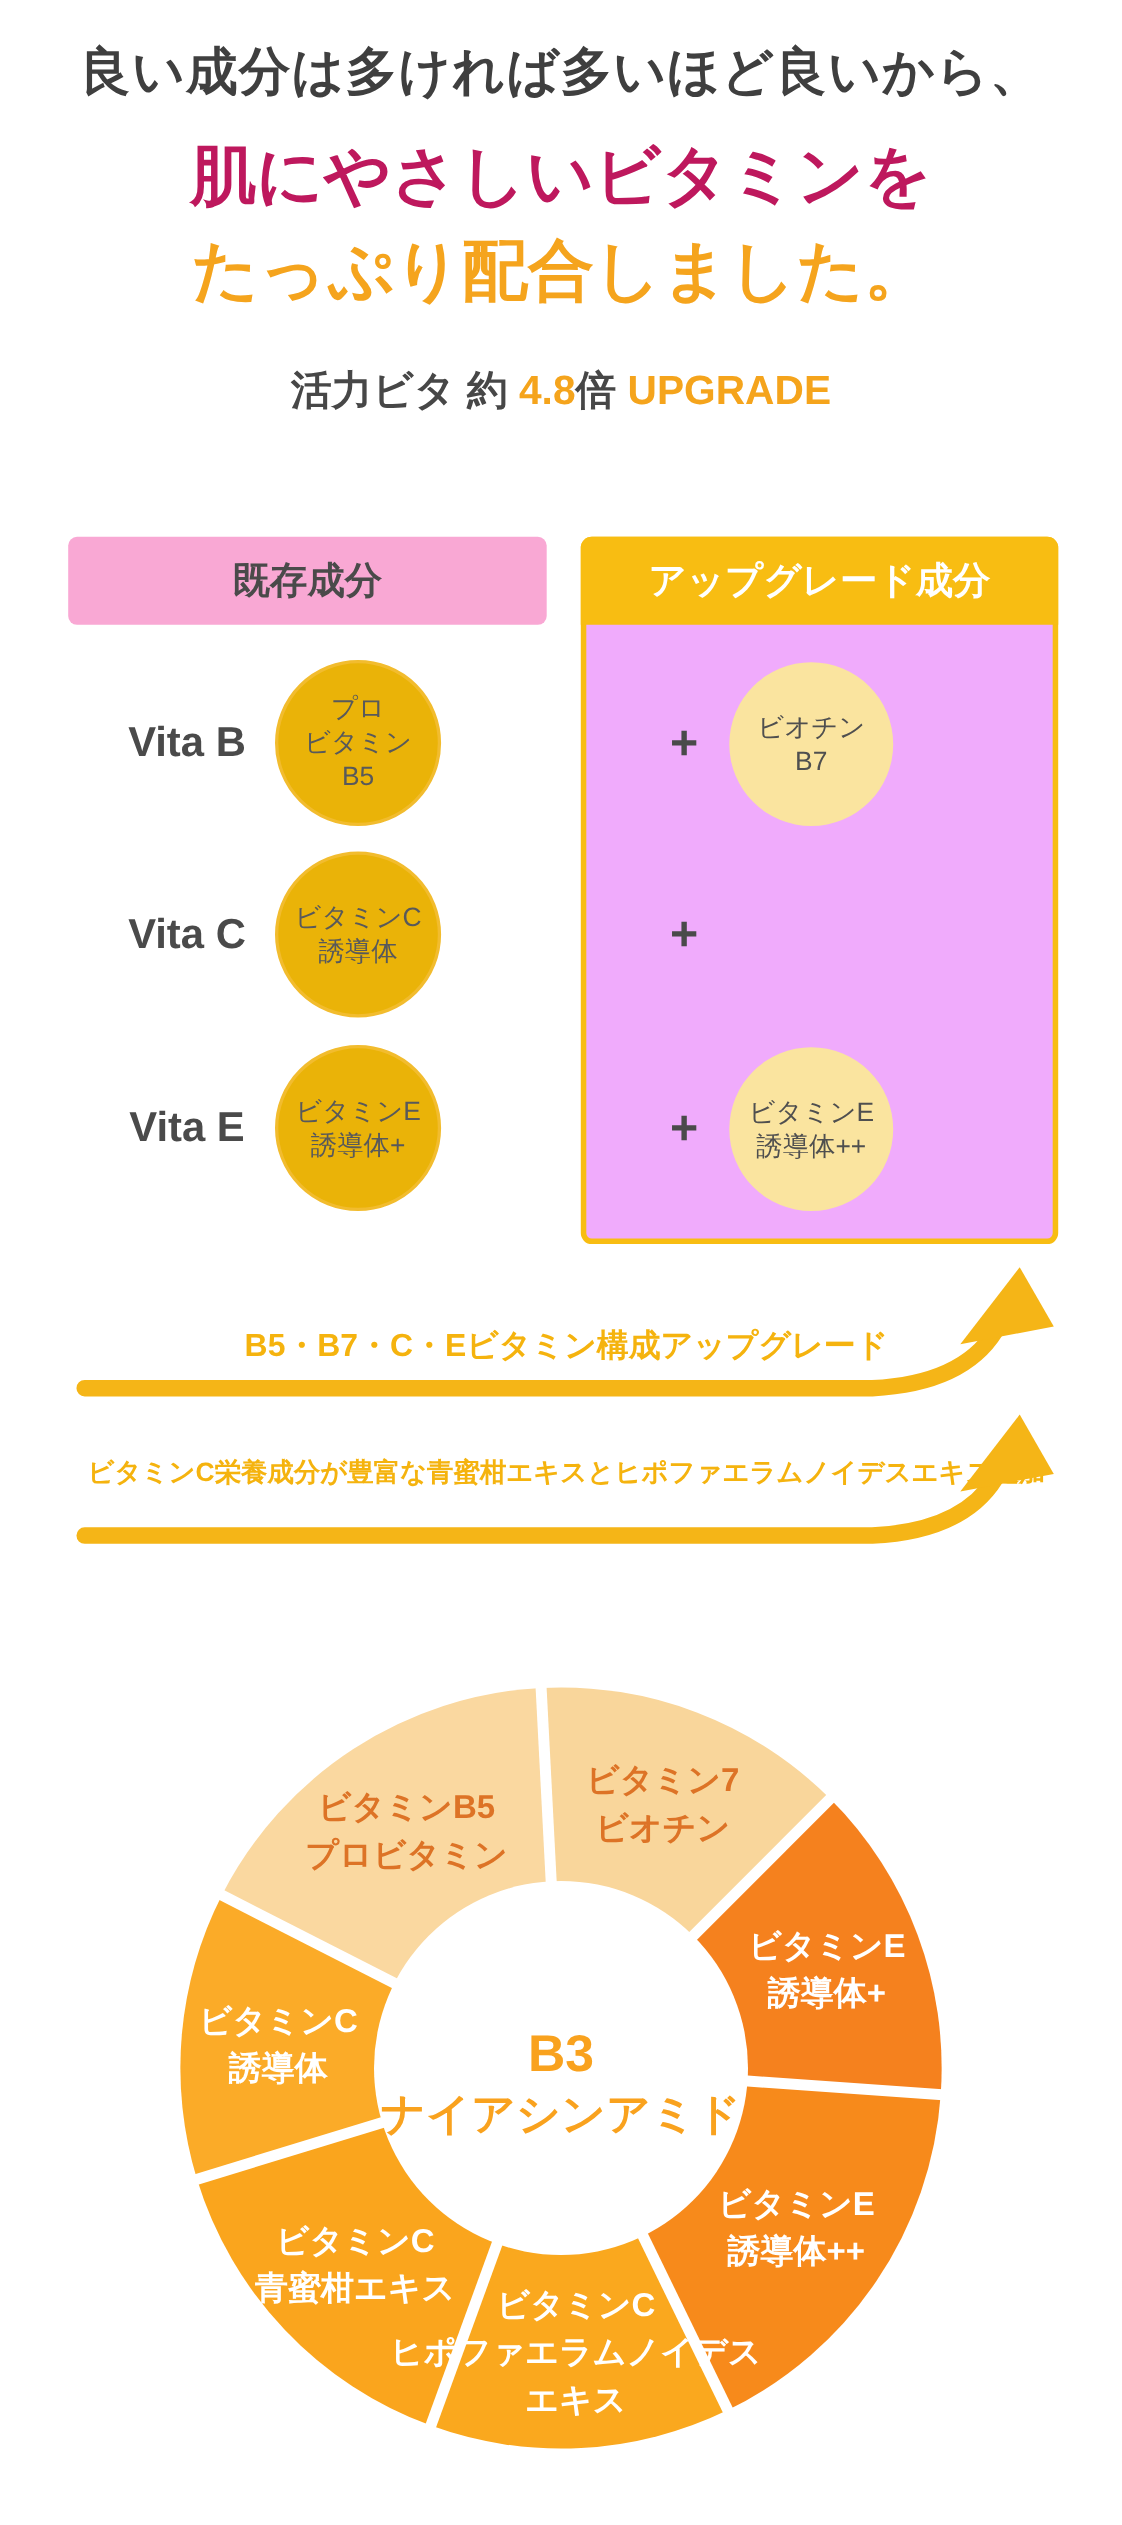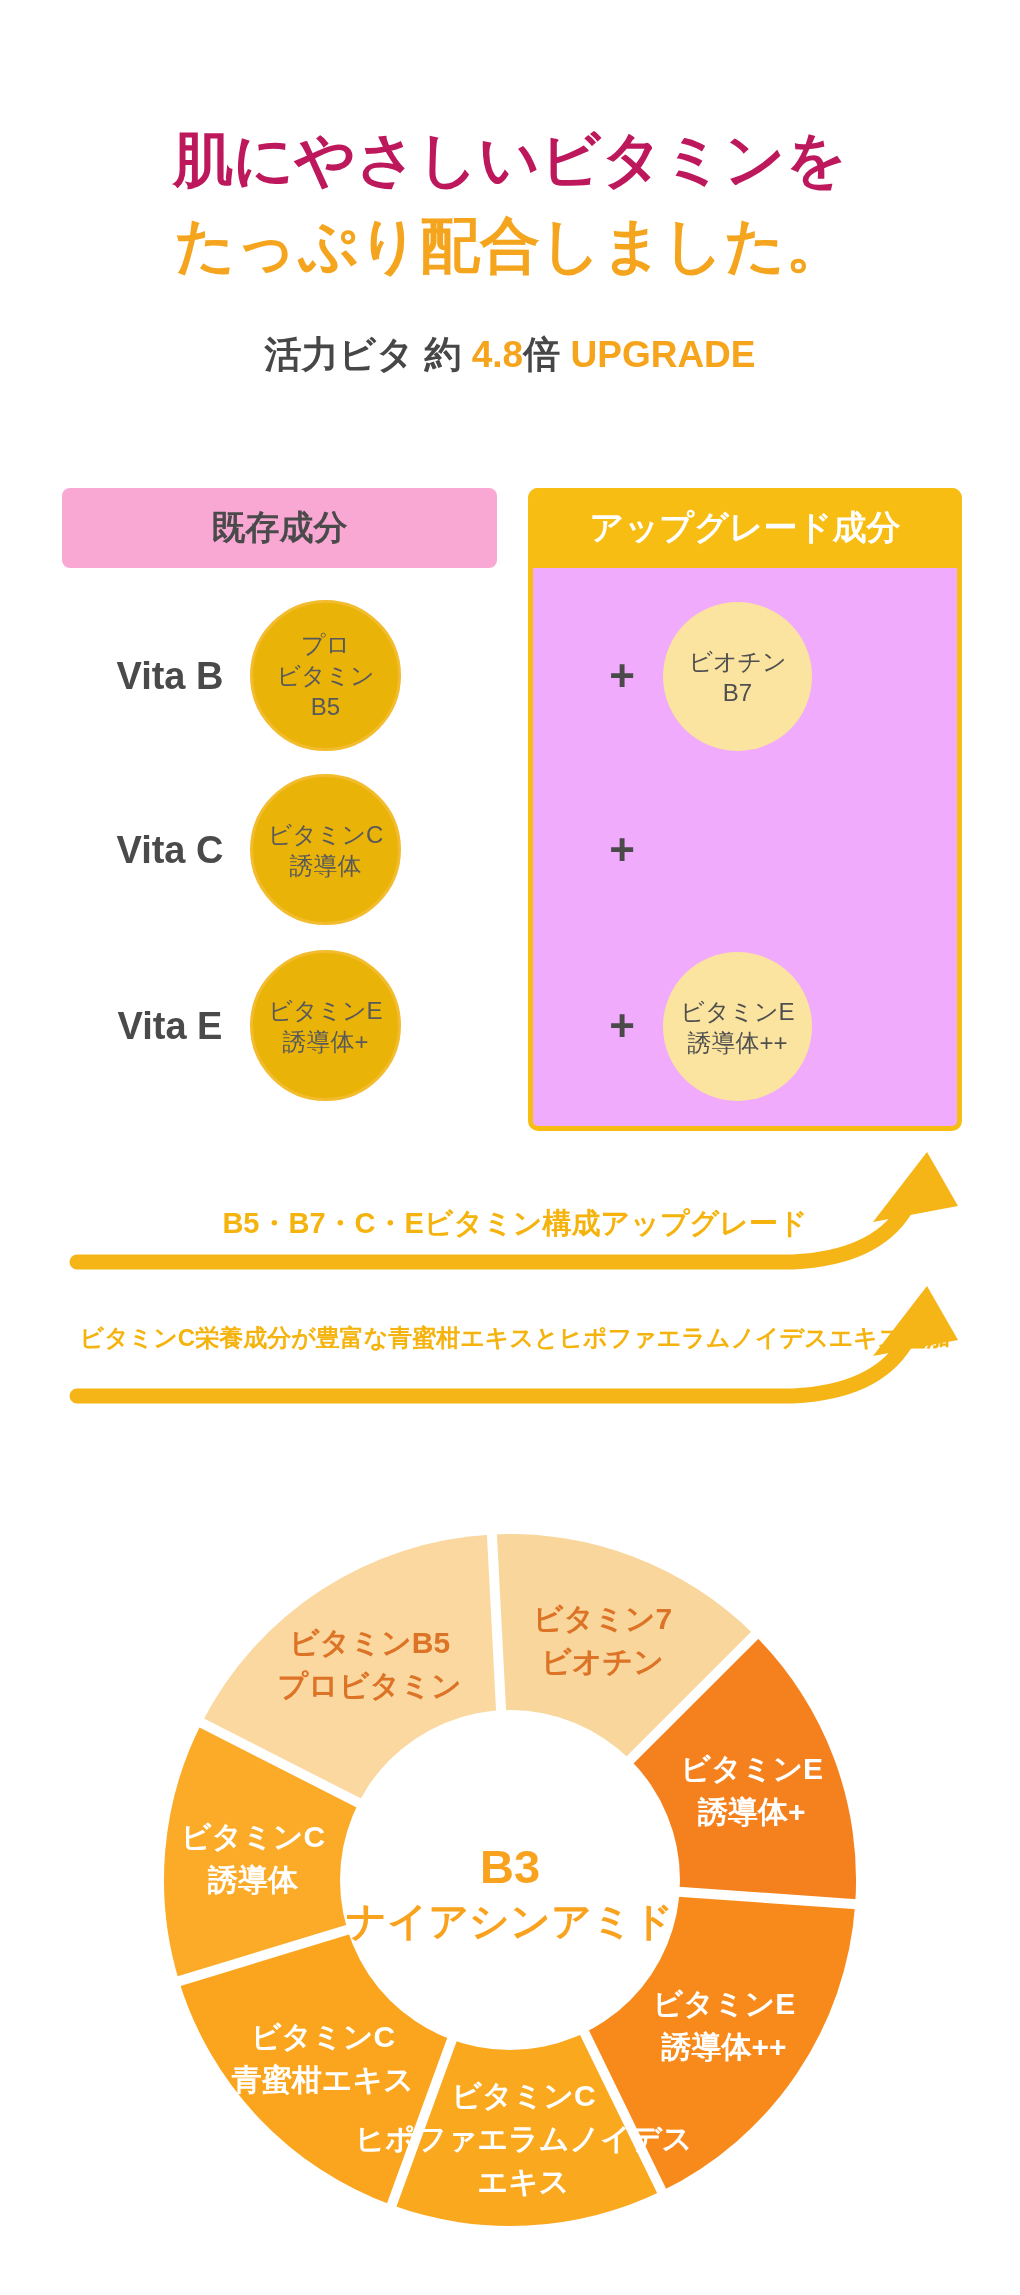--- a/index.html
+++ b/index.html
@@ -60,20 +60,21 @@
   .banner2 .banner-text{top:40px;font-size:24px;}
   .banner svg{position:absolute;left:0;top:0;}
   .donut-wrap{left:160px;top:1531px;width:700px;height:700px;}
   svg text{font-family:"Liberation Sans","DejaVu Sans",sans-serif;font-weight:bold;}
 </style>
 </head>
 <body>
 
 <div class="page">
 
+  <div class="abs center-text title-line1">良い成分は多ければ多いほど良いから、</div>
   <div class="abs center-text title-line2">肌にやさしいビタミンを</div>
   <div class="abs center-text title-line3">たっぷり配合しました。</div>
 
   <div class="abs center-text subtitle"><span>活力ビタ 約 </span><span class="hl">4.8</span><span>倍 </span><span class="hl">UPGRADE</span></div>
 
   <div class="abs gray-header">既存成分</div>
 
   <div class="abs upgrade-panel">
     <div class="panel-header">アップグレード成分</div>
   </div>

